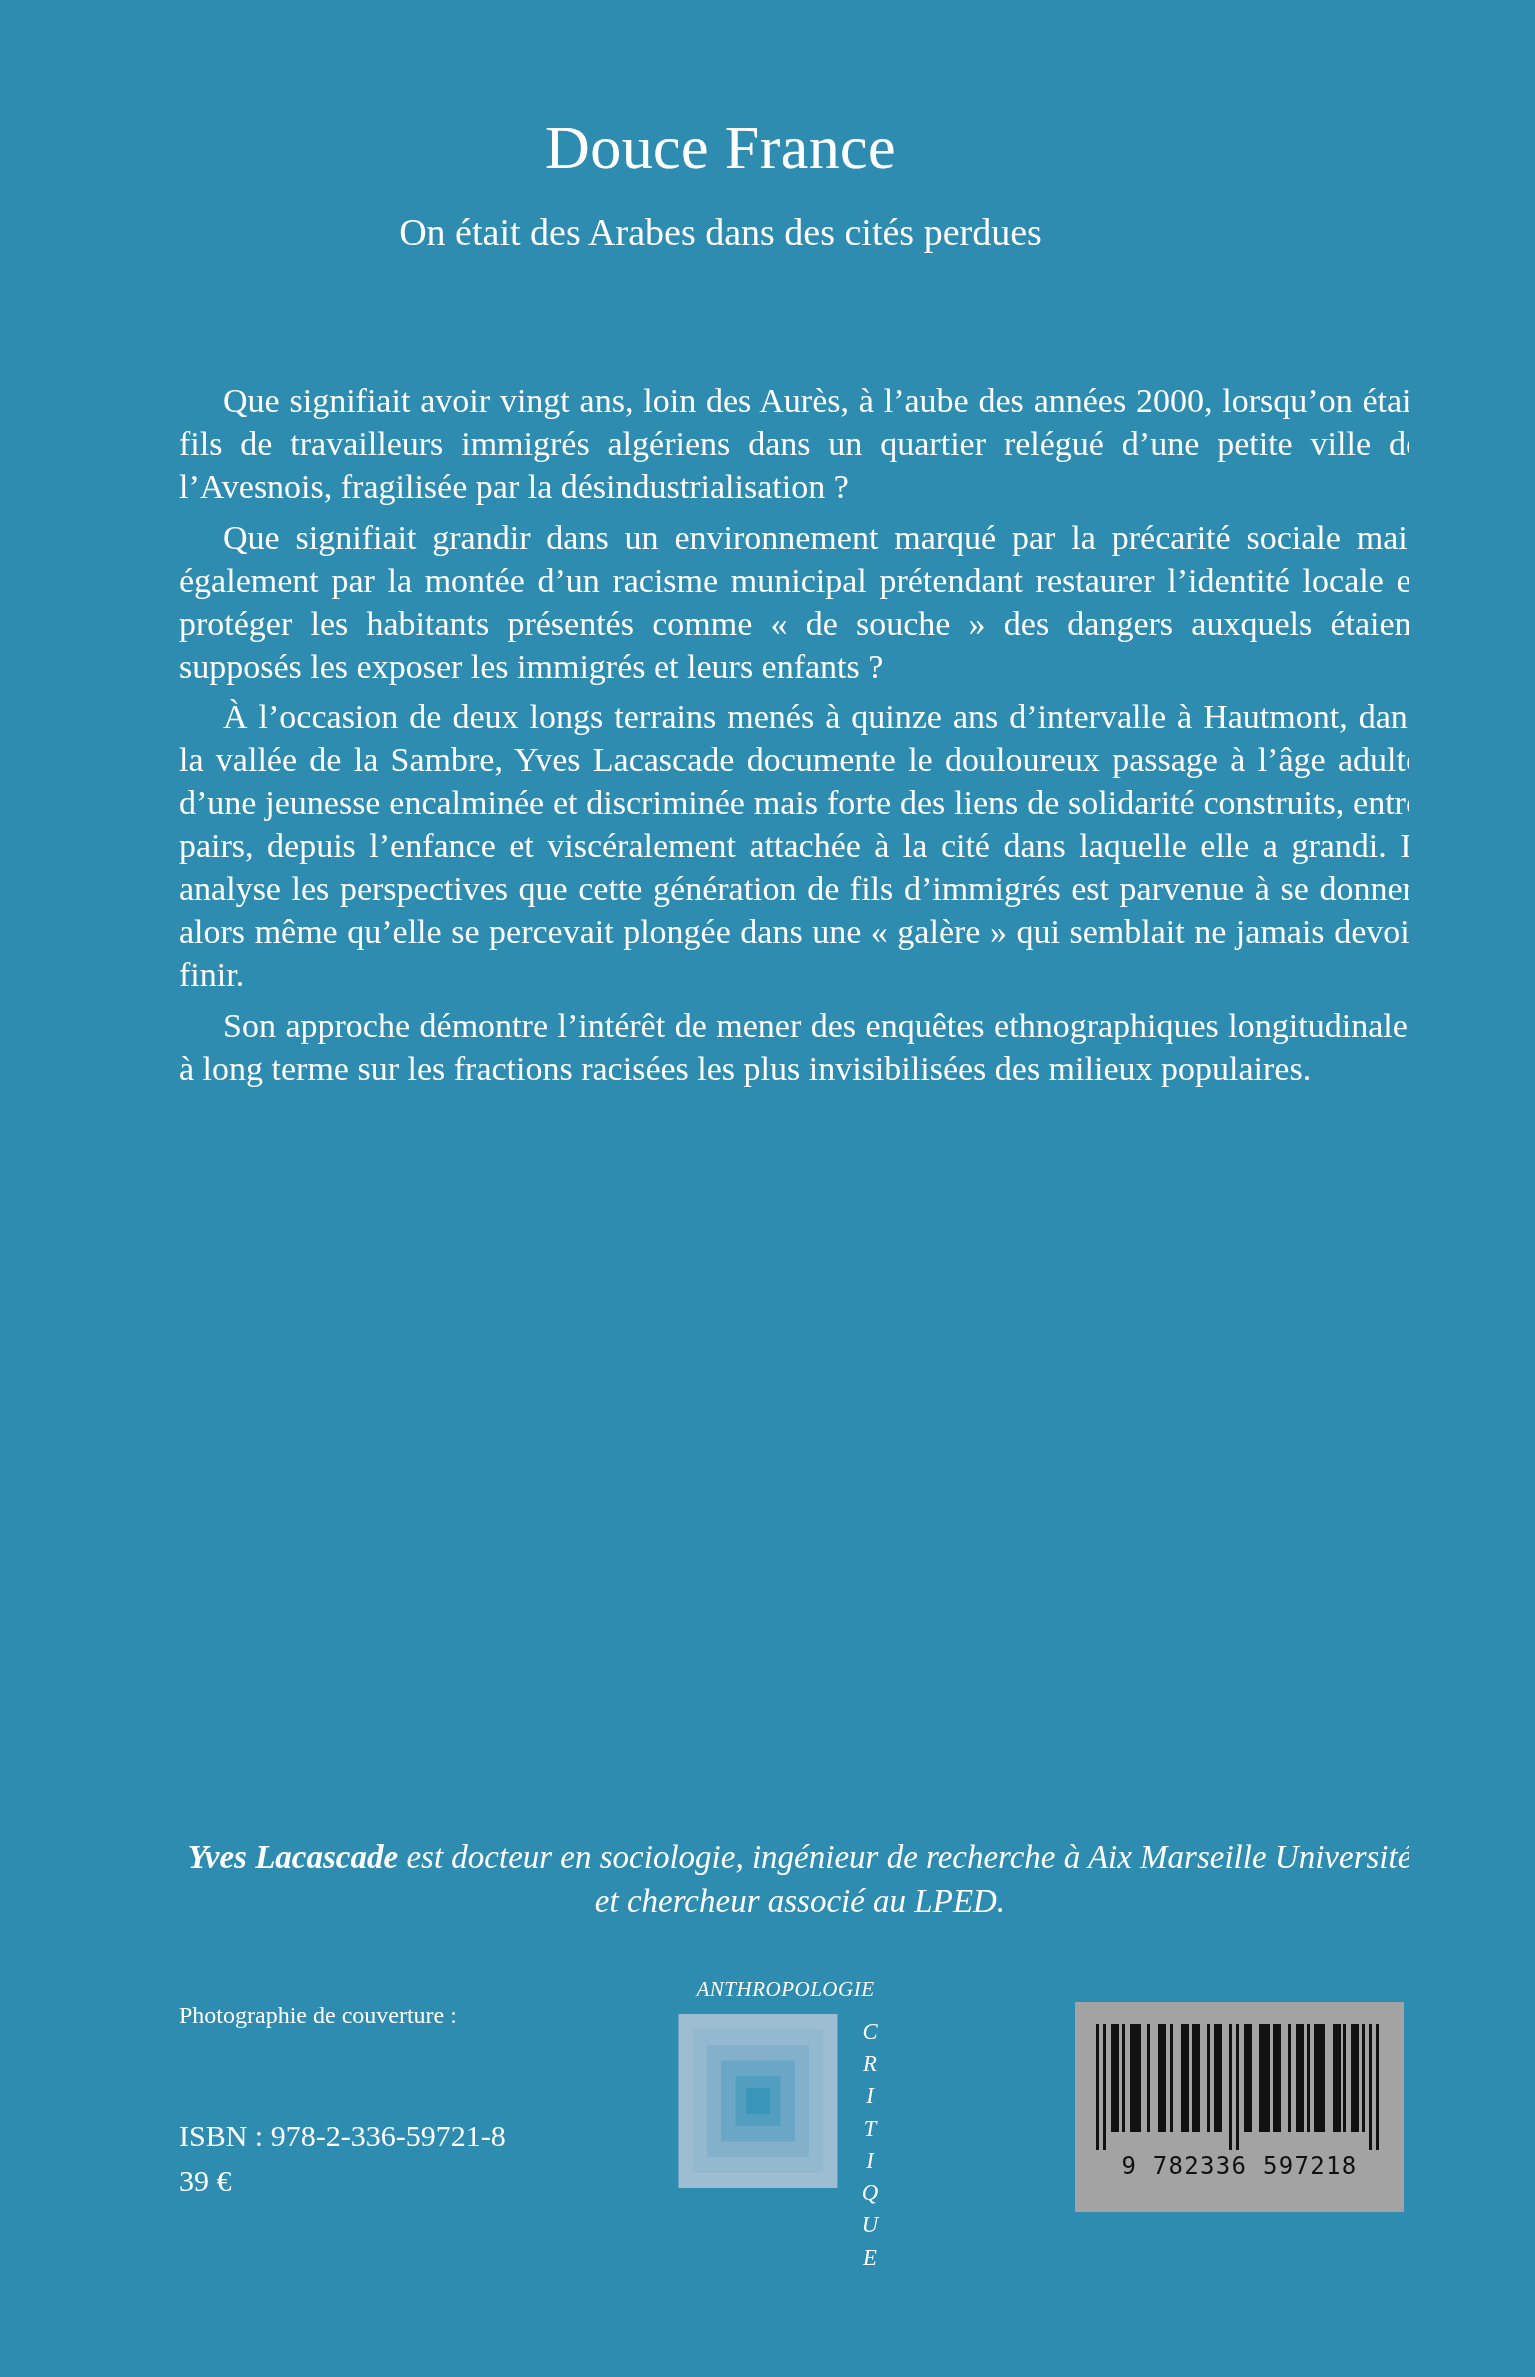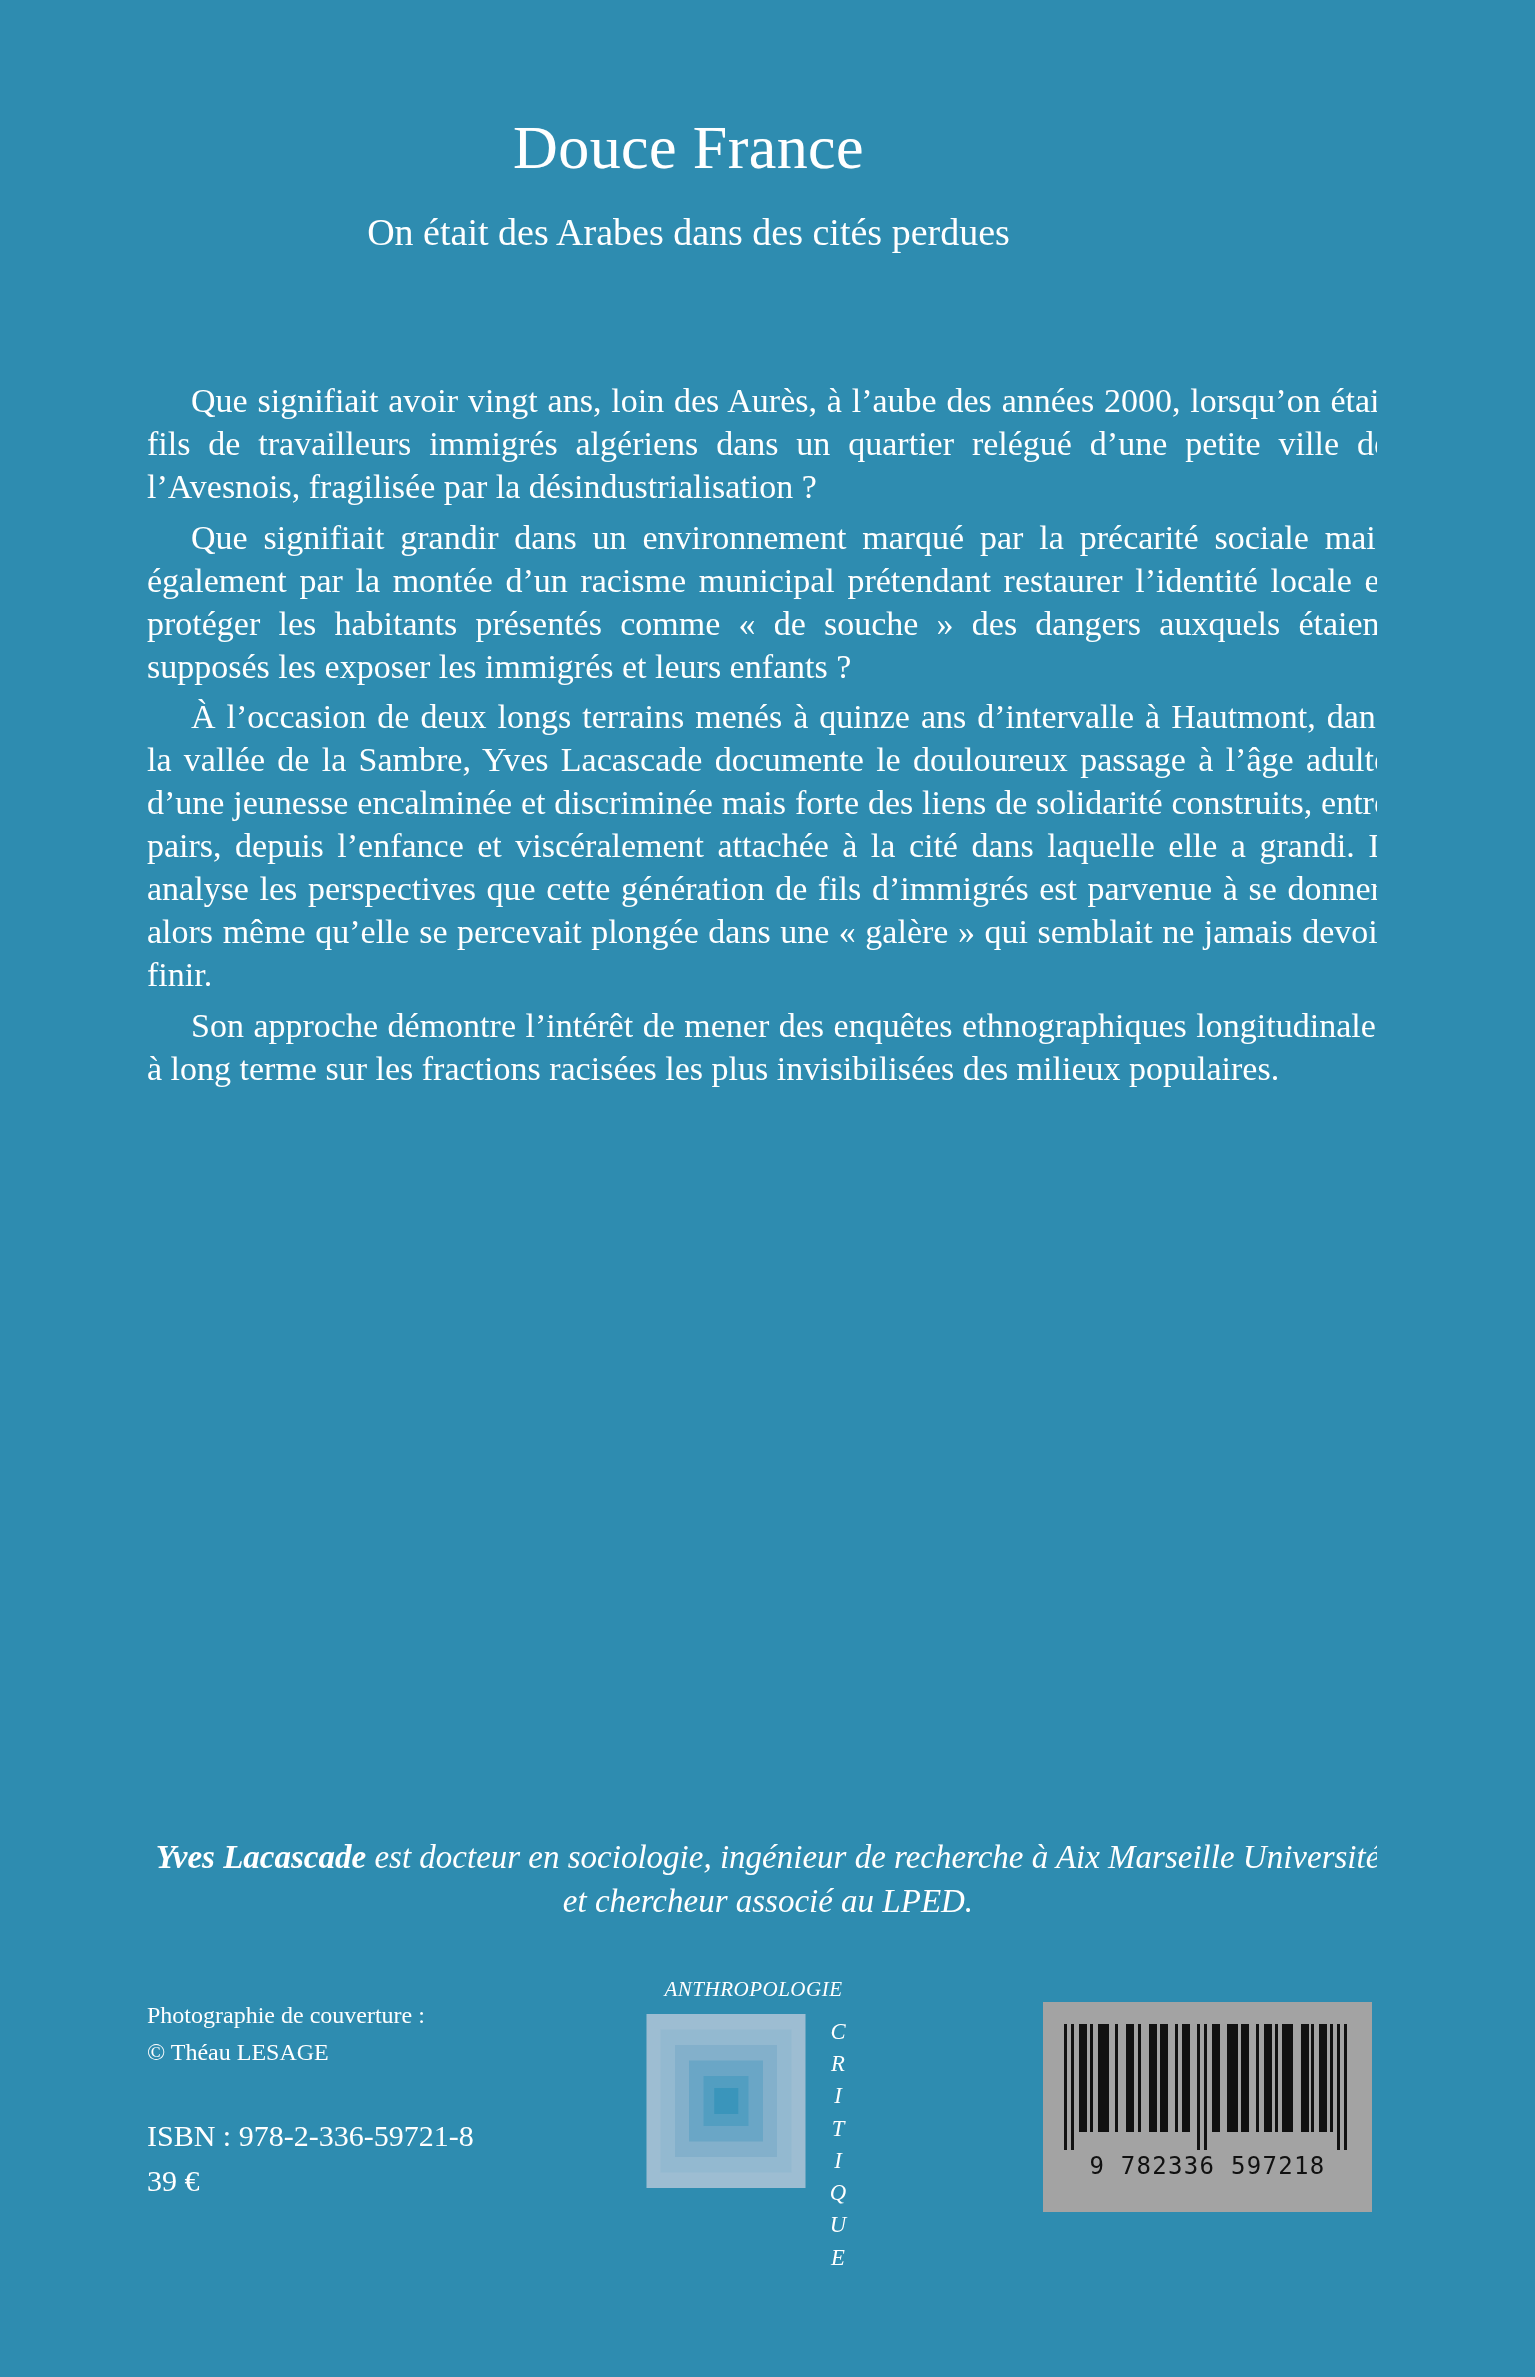--- a/index.html
+++ b/index.html
@@ -10,20 +10,21 @@
   }
   .cover {
     position: relative;
     width: 1377px;
     height: 2377px;
     background: #2e8cb0;
     color: #ffffff;
     font-family: "Liberation Serif", "DejaVu Serif", serif;
     overflow: hidden;
     box-sizing: border-box;
+    margin-left: 32px;
   }
 
   
   .title-block {
     position: absolute;
     left: 0;
     right: 0;
     top: 116px;
     text-align: center;
   }
@@ -209,21 +210,20 @@
   </div>
 
   <div class="author-note">
     <span class="author-name">Yves Lacascade</span><span> est docteur en sociologie, ingénieur de recherche à Aix Marseille Université et chercheur associé au LPED.</span>
   </div>
 
   <div class="footer">
 
     <div class="credits">
       <div class="credit-line">Photographie de couverture :</div>
-      <div class="credit-line">© Théau LESAGE</div>
     </div>
 
     <div class="price-block">
       <div class="isbn">ISBN : 978-2-336-59721-8</div>
       <div class="price">39 €</div>
     </div>
 
     <div class="collection-logo">
       <div class="label-top">ANTHROPOLOGIE</div>
       <div class="squares">

